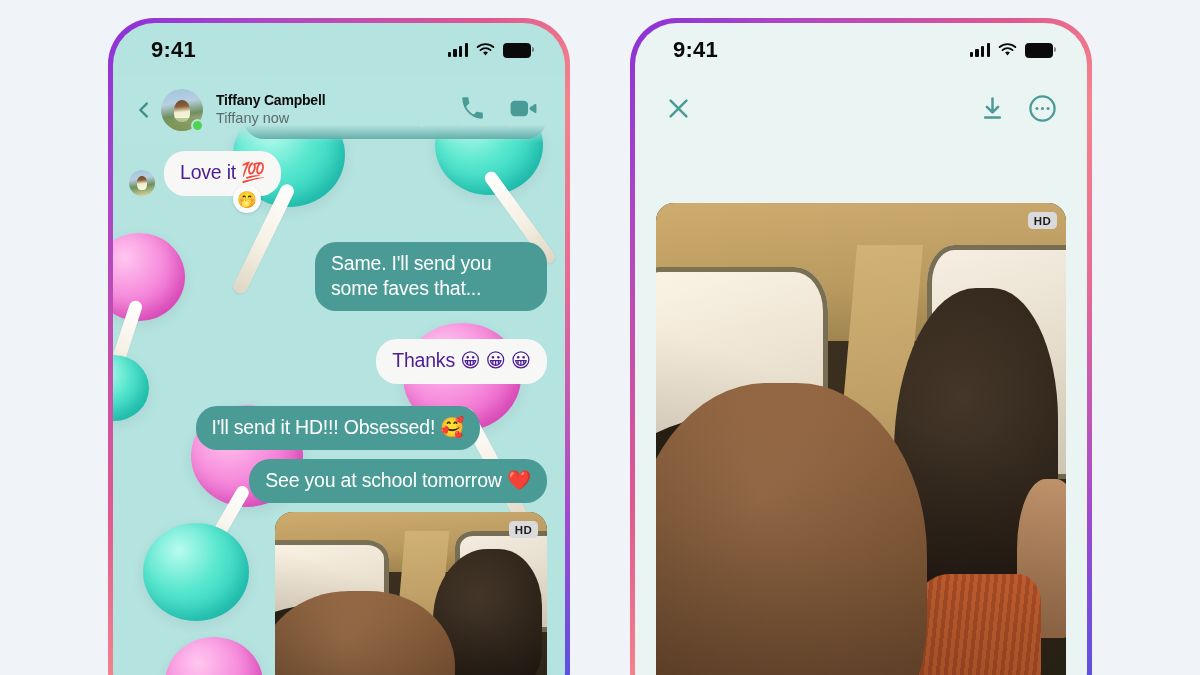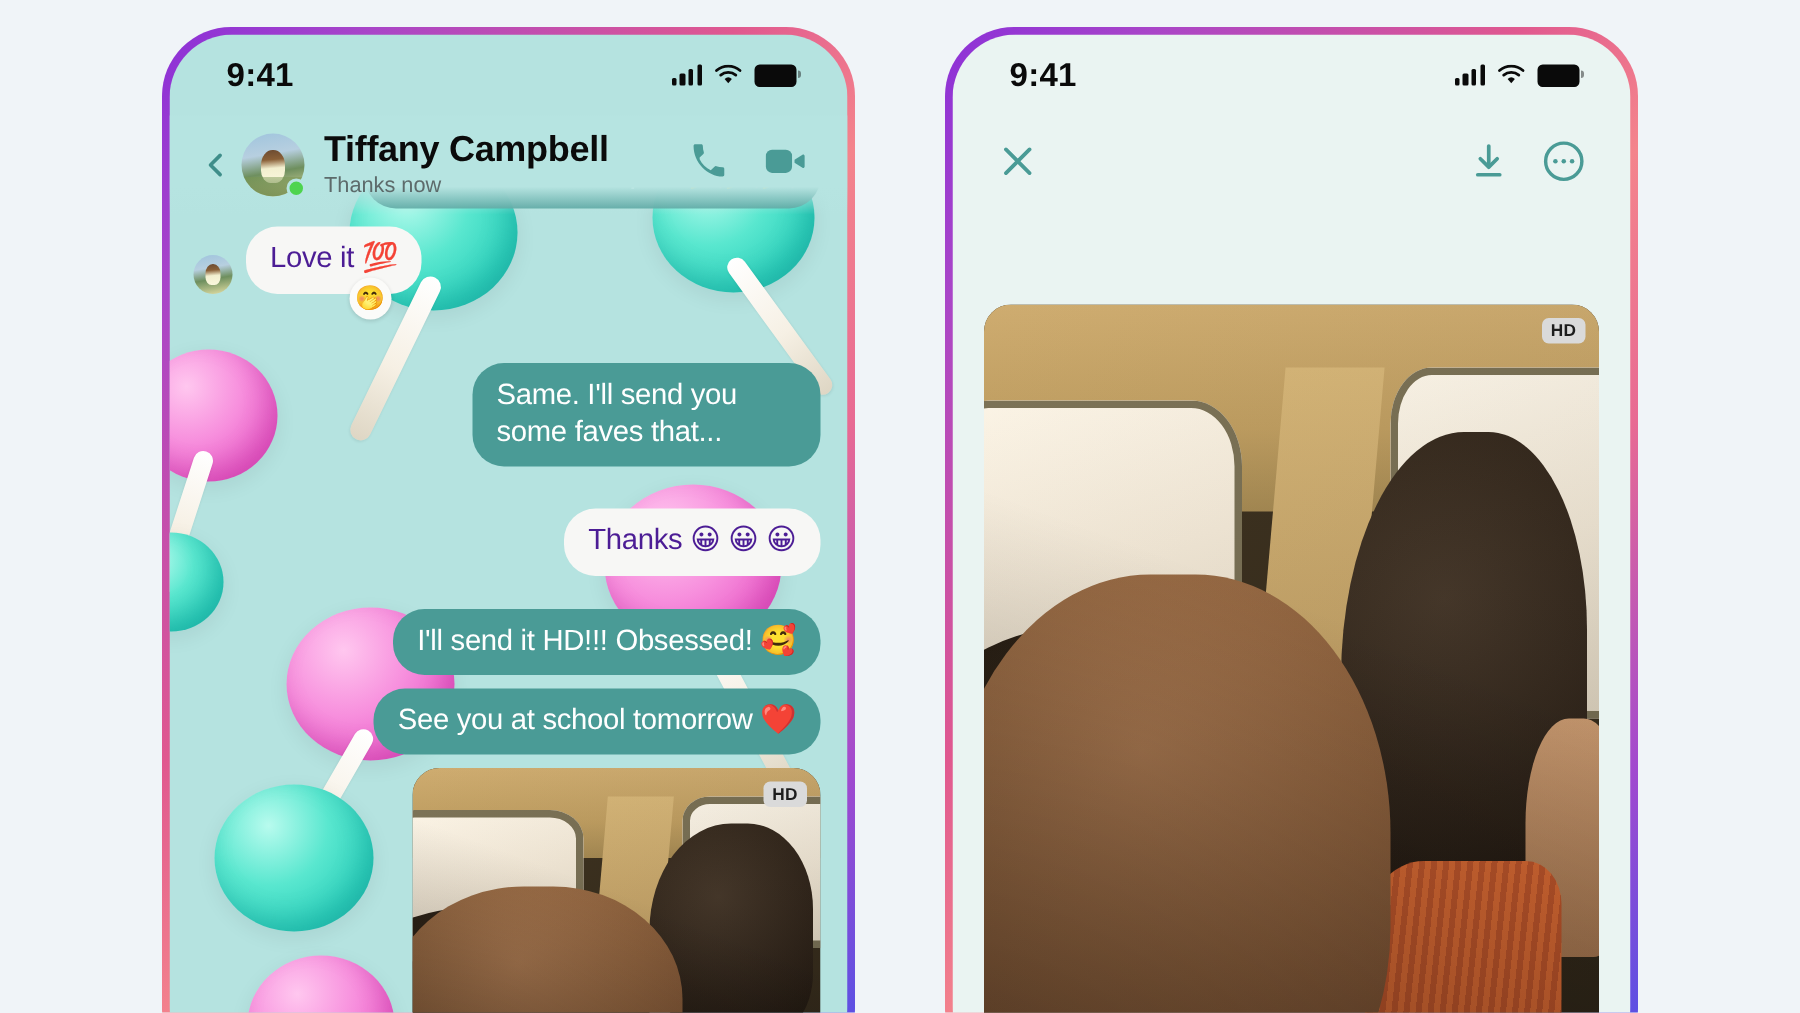--- a/index.html
+++ b/index.html
@@ -98,21 +98,21 @@
   }
   .avatar:after{
     content:"";position:absolute;left:0;bottom:0;width:100%;height:30%;
     background:linear-gradient(180deg,rgba(120,150,80,.45),rgba(90,120,60,.7));
   }
   .online-dot{
     position:absolute;right:-1px;bottom:-1px;width:13px;height:13px;border-radius:50%;
     background:#4ed44e;border:2.4px solid #b6e4e1;box-sizing:border-box;
   }
   .who{flex:1 1 auto;min-width:0;}
-  .who-name{font-size:24px;font-weight:700;color:#0b0b0b;line-height:1.12;letter-spacing:-.2px;}
+  .who-name{font-size:14px;font-weight:700;color:#0b0b0b;line-height:1.12;letter-spacing:-.2px;}
   .who-status{font-size:14.5px;color:#5d6b6b;line-height:1.25;margin-top:1px;}
   .head-actions{display:flex;align-items:center;gap:22px;flex:0 0 auto;}
 
   
   .messages{
     position:absolute;left:0;right:0;top:96px;bottom:0;z-index:10;
     padding:0 18px 0 16px;box-sizing:border-box;
   }
   .row{display:flex;align-items:flex-end;margin-bottom:9px;position:relative;}
   .row.out{justify-content:flex-end;}
@@ -265,21 +265,21 @@
         <div class="row out" style="margin-top:46px;">
           <div class="bubble out" style="max-width:200px;">Same. I'll send you some faves that...</div>
         </div>
 
         <div class="row in" style="margin-top:28px;justify-content:flex-end;">
           <div class="mini-spacer"></div>
           <div class="bubble in">Thanks 😀 😀 😀</div>
         </div>
 
 
-        <div class="row out" style="margin-top:22px;">
+        <div class="row out" style="margin-top:22px;justify-content:center;">
           <div class="bubble out" style="max-width:300px;">I'll send it HD!!! Obsessed! 🥰</div>
         </div>
 
         <div class="row out">
           <div class="bubble out" style="max-width:300px;text-align:right;">See you at school tomorrow ❤️</div>
         </div>
 
         <div class="photo-msg">
           <div class="photo">
             <div class="ph-roof"></div>
@@ -303,21 +303,21 @@
           <svg width="22" height="22" viewBox="0 0 24 24" fill="none" stroke="#3f8e8a" stroke-width="2.6" stroke-linecap="round" stroke-linejoin="round">
               <polyline points="15 5 8 12 15 19"></polyline>
             </svg>
         </div>
         <div class="avatar-wrap">
           <div class="avatar"></div>
           <div class="online-dot"></div>
         </div>
         <div class="who">
           <div class="who-name">Tiffany Campbell</div>
-          <div class="who-status">Thanks now</div>
+          <div class="who-status">Tiffany now</div>
         </div>
         <div class="head-actions">
           <div class="tap-icon">
             <svg width="27" height="27" viewBox="0 0 24 24" fill="#4a9b96">
                 <path d="M6.6 10.8c1.4 2.8 3.8 5.1 6.6 6.6l2.2-2.2c.3-.3.7-.4 1.1-.3 1.2.4 2.4.6 3.7.6.6 0 1 .4 1 1V20c0 .6-.4 1-1 1C11.2 21 3 12.8 3 2.9c0-.6.4-1 1-1h3.5c.6 0 1 .4 1 1 0 1.3.2 2.6.6 3.7.1.4 0 .8-.3 1.1l-2.2 2.1z"></path>
               </svg>
           </div>
           <div class="tap-icon">
             <svg width="31" height="31" viewBox="0 0 24 24" fill="#4a9b96">
                 <rect x="2" y="6" width="13.5" height="12" rx="3.2"></rect>

